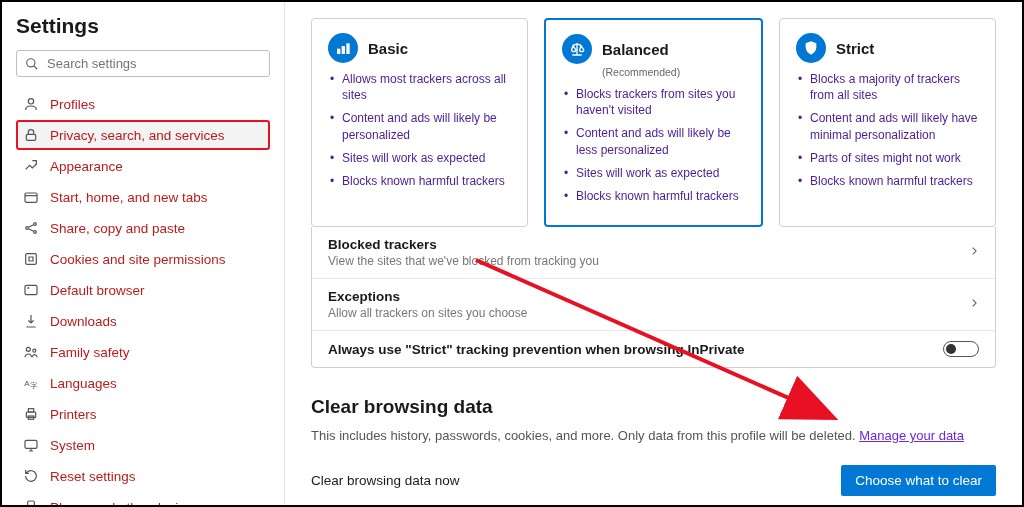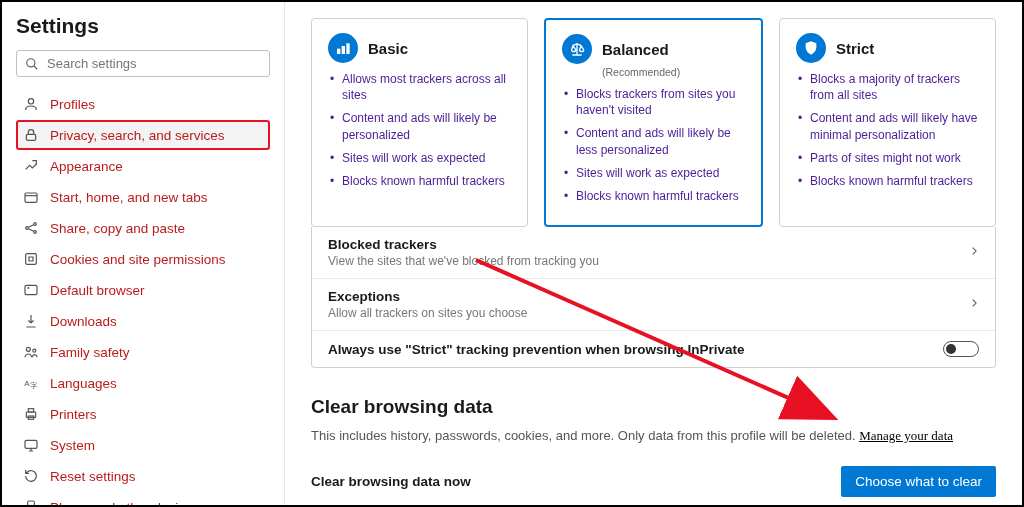--- a/index.html
+++ b/index.html
@@ -37,24 +37,24 @@
   .row .txt .title { font-size: 13.5px; font-weight: 600; }
   .row .txt .desc { font-size: 12px; color: #777; margin-top: 2px; }
   .row .chev { color: #555; }
   .row.strict-row .title { font-size: 13.5px; }
   .toggle { width: 36px; height: 16px; border: 1px solid #555; border-radius: 10px; position: relative; background: #fff; }
   .toggle::after { content: ""; width: 10px; height: 10px; border-radius: 50%; background: #333; position: absolute; left: 2px; top: 2px; }
 
   .section { margin-top: 28px; }
   .section h2 { font-size: 19px; font-weight: 600; margin-bottom: 10px; }
   .section p.desc { font-size: 13px; color: #555; }
-  .section p.desc a { color: #000000; text-decoration: underline; font-family: Liberation Serif, serif; }
+  .section p.desc a { color: #6d28d9; text-decoration: underline; }
 
   .cbd-row { display: flex; align-items: center; justify-content: space-between; margin-top: 22px; }
-  .cbd-row .lbl { font-size: 13.5px; font-weight: 700; }
+  .cbd-row .lbl { font-size: 13.5px; font-weight: 400; }
   .primary-btn { background: #0078d4; color: #fff; border: none; padding: 8px 14px; font-size: 13.5px; border-radius: 2px; cursor: pointer; }
 
   
   .arrow-overlay { position: absolute; left: 0; top: 0; width: 100%; height: 100%; pointer-events: none; }
 </style>
 </head>
 <body>
 
 <div class="app">
 

